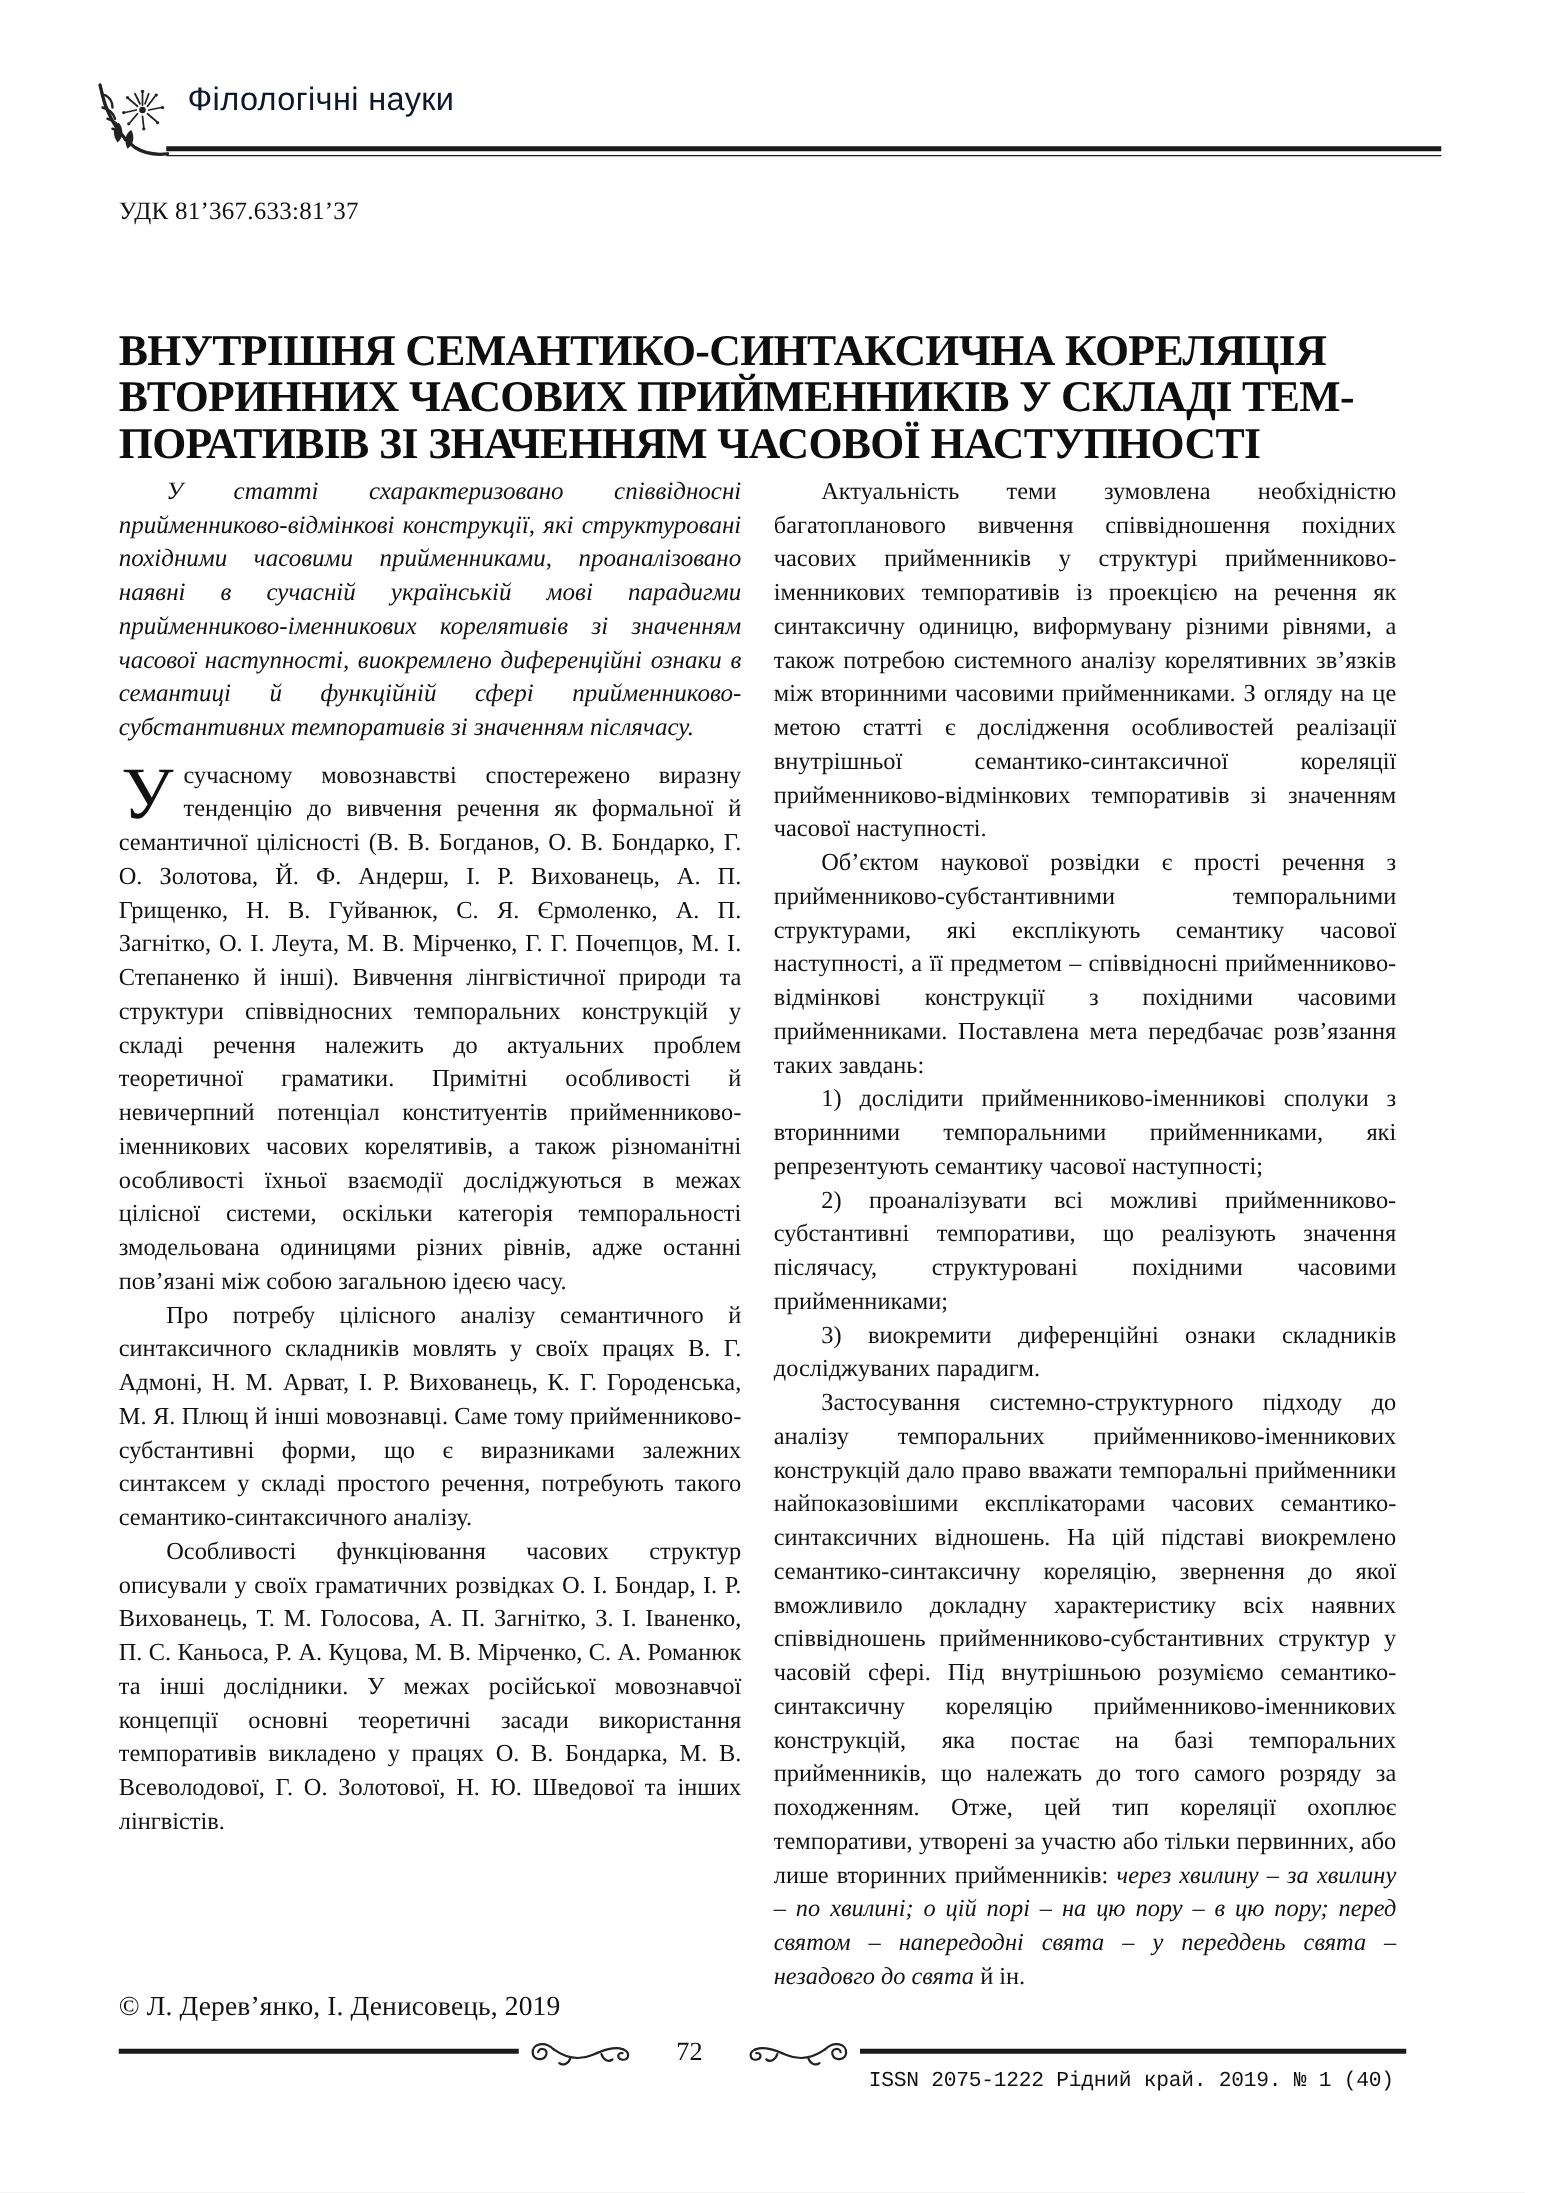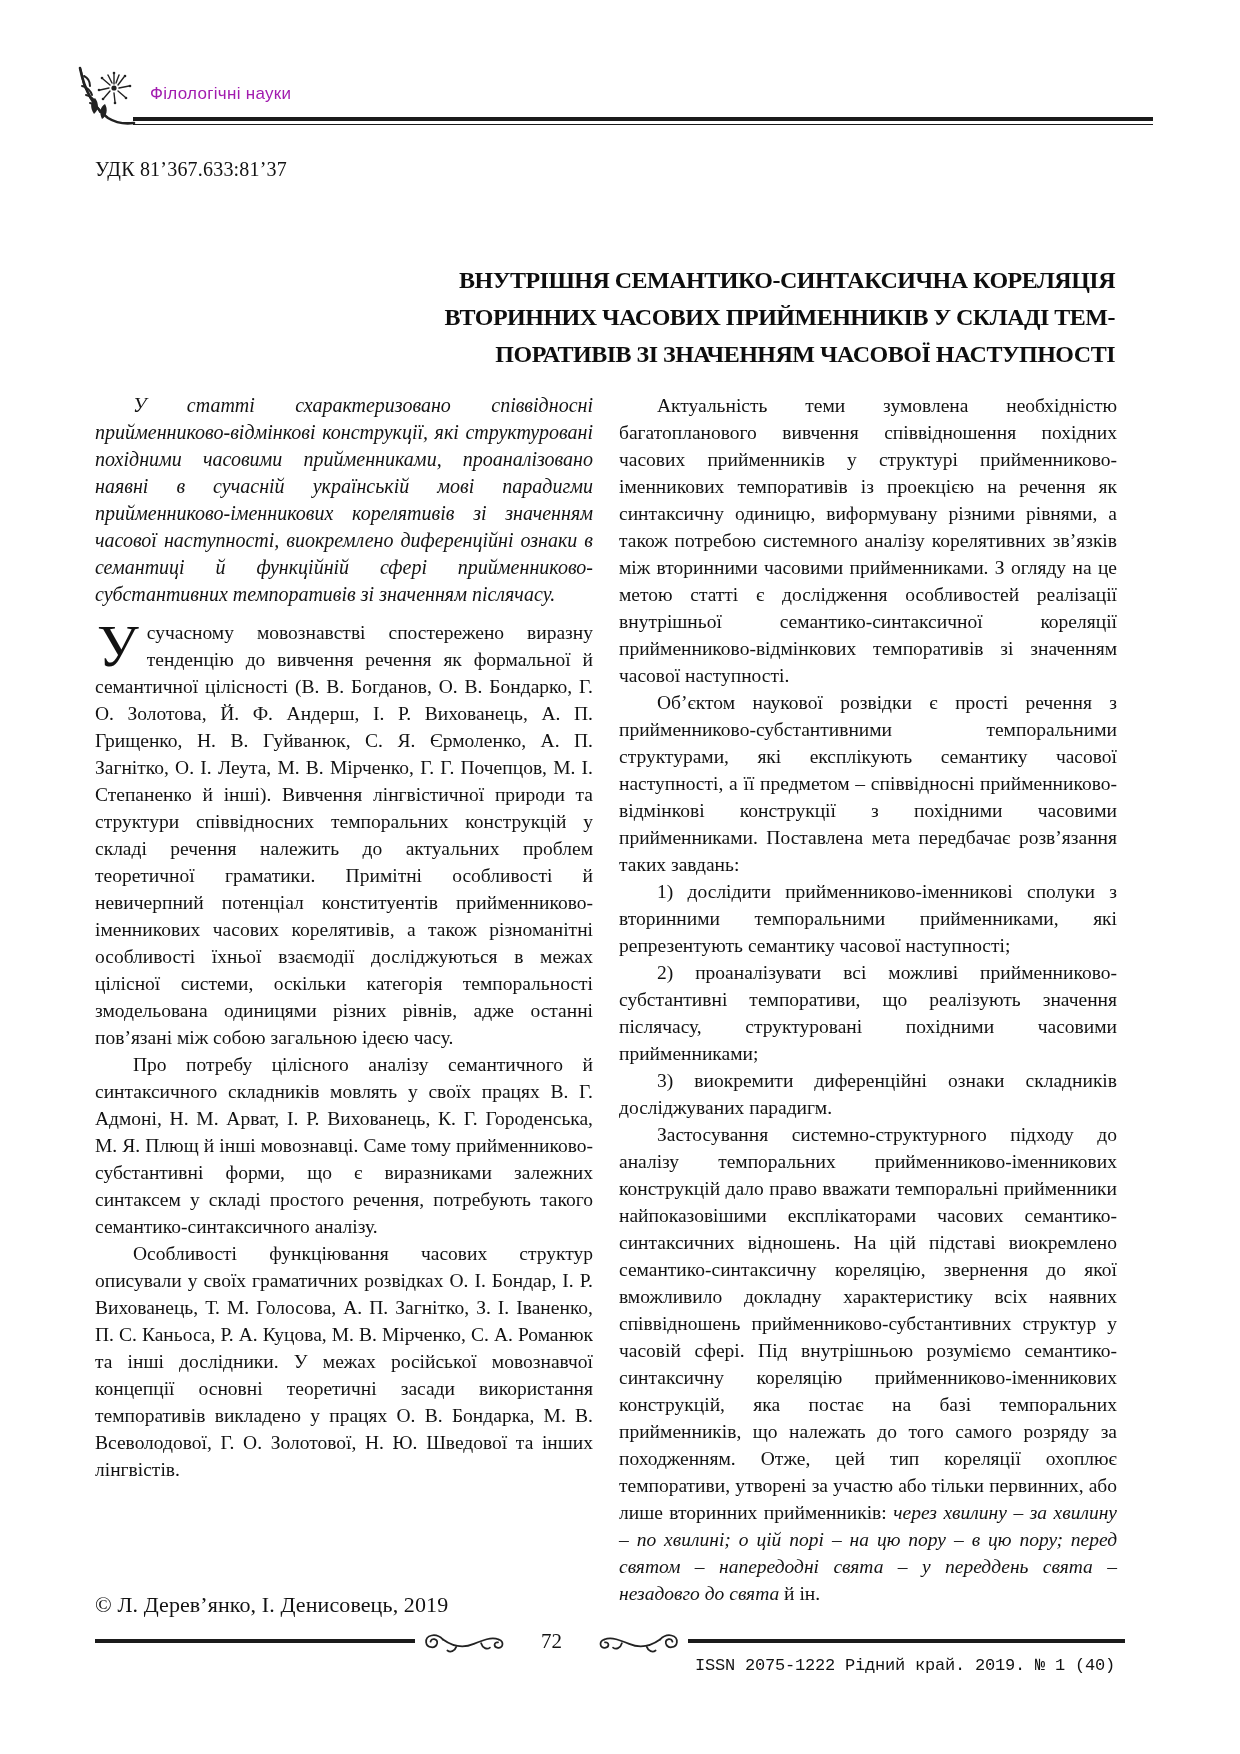--- a/index.html
+++ b/index.html
@@ -6,44 +6,44 @@
   html,body { background:#e9e9e9; }
   body { font-family:"Liberation Serif", serif; color:#121212; }
   .page {
     position:relative; width:1240px; height:1754px;
     background:#ffffff; overflow:hidden; margin:0 auto;
   }
 
   
   .logo { position:absolute; left:74px; top:62px; width:64px; height:66px; }
   .section-label {
-    position:absolute; left:150px; top:84px;
+    position:absolute; left:150px; top:64px;
     font-family:"Liberation Sans", sans-serif;
-    font-size:17px; letter-spacing:0.3px; color:#a21caf;
+    font-size:26px; letter-spacing:0.3px; color:#0f172a;
   }
   .header-rule {
     position:absolute; left:133px; top:117px; width:1020px; height:8px;
     border-top:4px solid #1b1b1b; border-bottom:1px solid #1b1b1b;
   }
   .udc { position:absolute; left:95px; top:158px; font-size:20px; letter-spacing:0.2px; }
 
   
   .authors {
     position:absolute; left:95px; top:203px; width:1020px;
     text-align:center; font-weight:700; font-style:italic; font-size:23px;
   }
   .title {
     position:absolute; left:95px; top:262px; width:1020px;
-    text-align:right; font-weight:700; font-size:24px; line-height:37px;
+    text-align:left; font-weight:700; font-size:35px; line-height:37px;
     letter-spacing:-0.5px; color:#0e0e0e;
   }
 
   
   .cols {
-    position:absolute; left:95px; top:392px; width:1022px;
+    position:absolute; left:95px; top:380px; width:1022px;
     display:flex; gap:26px;
   }
   .col { width:498px; }
   .para {
     text-align:justify; text-indent:38px;
     font-size:19.5px; line-height:27px;
   }
   .abstract { font-style:italic; font-size:20px; }
   .kw-label { font-weight:700; }
   .no-indent { text-indent:0; }

